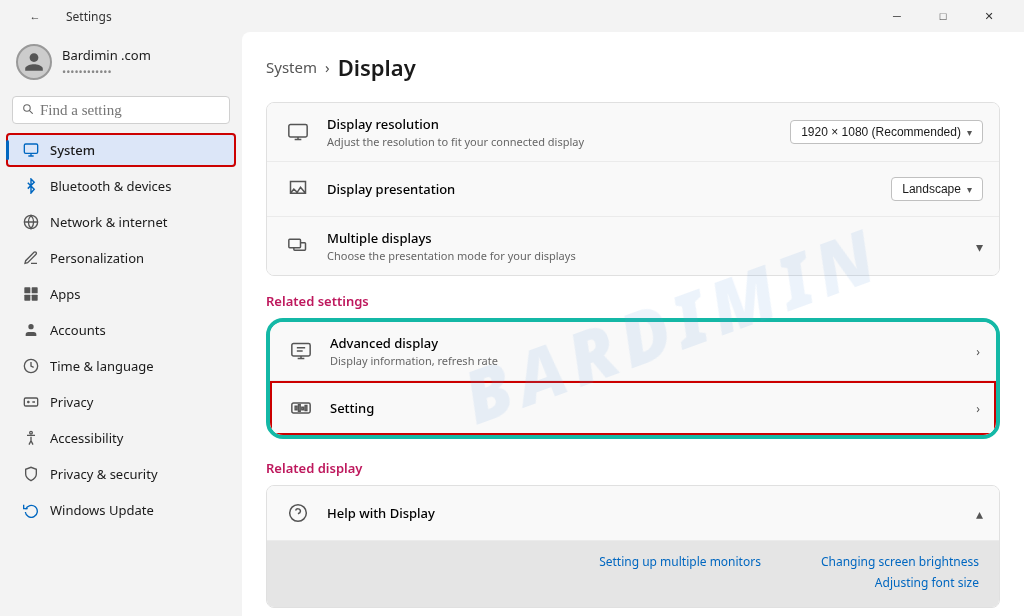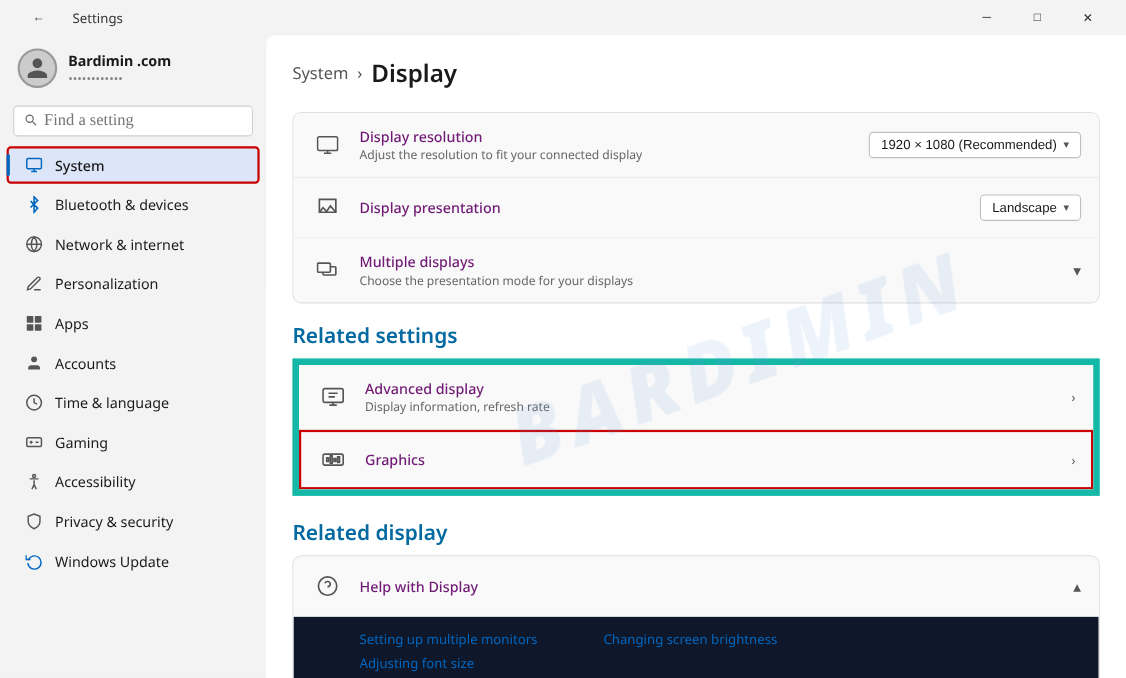--- a/index.html
+++ b/index.html
@@ -86,21 +86,21 @@
       color: #555;
       flex-shrink: 0;
       border: 2px solid #999;
     }
     .user-info {
       display: flex;
       flex-direction: column;
     }
     .user-name {
       font-size: 13px;
-      font-weight: 700;
+      font-weight: 400;
       color: #1a1a1a;
     }
     .user-email {
       font-size: 11px;
       color: #666;
     }
 
     .search-box {
       margin: 0 12px 8px;
       display: flex;
@@ -224,21 +224,21 @@
       font-size: 16px;
       color: #555;
     }
 
     .row-text {
       flex: 1;
     }
     .row-title {
       font-size: 13px;
       font-weight: 500;
-      color: #701a75;
+      color: #000000;
     }
     .row-subtitle {
       font-size: 11px;
       color: #666;
       margin-top: 1px;
     }
 
     .row-control {
       display: flex;
       align-items: center;
@@ -254,29 +254,29 @@
       border-radius: 4px;
       padding: 4px 10px;
       font-size: 12px;
       cursor: pointer;
       color: #1a1a1a;
     }
 
     .chevron-down { font-size: 10px; color: #555; }
 
     .section-label {
-      font-size: 19px;
+      font-size: 13px;
       font-weight: 600;
-      color: #0369a1;
+      color: #be185d;
       margin: 16px 0 8px;
     }
 
     .related-card {
-      border: 6px solid #14b8a6;
-      border-radius: 0;
+      border: 4px solid #14b8a6;
+      border-radius: 17px;
       overflow: hidden;
       margin-bottom: 20px;
     }
 
     .graphics-row {
       outline: 2px solid #cc0000;
       outline-offset: -2px;
     }
 
     .chevron-right { font-size: 12px; color: #555; }
@@ -291,24 +291,25 @@
       display: flex;
       align-items: center;
       padding: 12px 16px;
       background: #f9f9f9;
       gap: 14px;
       border-bottom: 1px solid #ebebeb;
     }
 
     .help-links {
       padding: 12px 20px 16px 60px;
-      background: #0f172a;
+      background: #e5e5e5;
       display: flex;
       flex-direction: column;
       gap: 4px;
+      align-items: flex-end;
     }
     .help-links-row {
       display: flex;
       gap: 60px;
     }
     .help-link {
       font-size: 12px;
       color: #0067c0;
       cursor: pointer;
       text-decoration: none;
@@ -468,21 +469,21 @@
       <span>Time &amp; language</span>
     </div>
 
     <div class="nav-item">
       <span class="nav-icon">
         <svg width="16" height="16" viewBox="0 0 24 24" fill="none" stroke="#555" stroke-width="2">
             <rect x="2" y="6" width="20" height="12" rx="2"></rect>
             <path d="M6 12h4M8 10v4M15 11v2M17 11v2"></path>
           </svg>
       </span>
-      <span>Gaming</span>
+      <span>Privacy</span>
     </div>
 
     <div class="nav-item">
       <span class="nav-icon">
         <svg width="16" height="16" viewBox="0 0 24 24" fill="none" stroke="#555" stroke-width="2">
             <circle cx="12" cy="4" r="2"></circle>
             <path d="M6 8h12M12 10v6M9 22l3-6 3 6"></path>
           </svg>
       </span>
       <span>Accessibility</span>
@@ -596,21 +597,21 @@
         </div>
 
         <div class="settings-row graphics-row" style="border-bottom:none;">
           <div class="row-icon">
             <svg width="20" height="20" viewBox="0 0 24 24" fill="none" stroke="#555" stroke-width="1.8">
                 <rect x="1" y="6" width="22" height="12" rx="2"></rect>
                 <path d="M5 10h2v4H5zM9 8h2v8H9zM13 11h2v3h-2zM17 9h2v6h-2z"></path>
               </svg>
           </div>
           <div class="row-text">
-            <div class="row-title">Graphics</div>
+            <div class="row-title">Setting</div>
           </div>
           <div class="row-control">
             <span class="chevron-right">›</span>
           </div>
         </div>
       </div>
 
       <div class="section-label">Related display</div>
 
       <div class="related-support-card">

